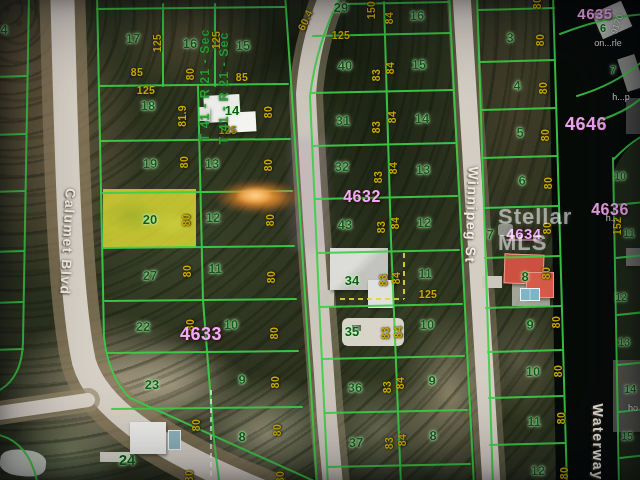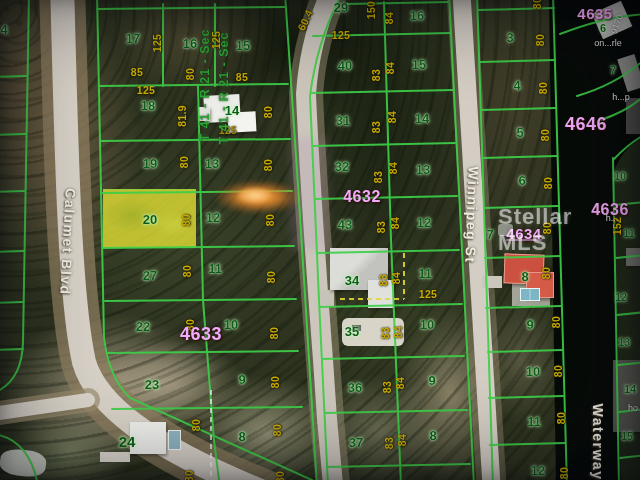--- a/index.html
+++ b/index.html
@@ -242,21 +242,21 @@
       <div class="lbl lot" style="left: 150px; top: 163px; transform: translate(-50%, -50%) rotate(0deg);">19</div>
       <div class="lbl lot" style="left: 212px; top: 163px; transform: translate(-50%, -50%) rotate(0deg);">13</div>
       <div class="lbl lot hl" style="left: 150px; top: 219px; transform: translate(-50%, -50%) rotate(0deg);">20</div>
       <div class="lbl lot" style="left: 213px; top: 217px; transform: translate(-50%, -50%) rotate(0deg);">12</div>
       <div class="lbl lot" style="left: 150px; top: 275px; transform: translate(-50%, -50%) rotate(0deg);">27</div>
       <div class="lbl lot" style="left: 215px; top: 268px; transform: translate(-50%, -50%) rotate(0deg);">11</div>
       <div class="lbl lot" style="left: 143px; top: 326px; transform: translate(-50%, -50%) rotate(0deg);">22</div>
       <div class="lbl lot" style="left: 231px; top: 324px; transform: translate(-50%, -50%) rotate(0deg);">10</div>
       <div class="lbl lot" style="left: 152px; top: 384px; transform: translate(-50%, -50%) rotate(0deg);">23</div>
       <div class="lbl lot" style="left: 242px; top: 379px; transform: translate(-50%, -50%) rotate(0deg);">9</div>
-      <div class="lbl lot" style="left: 127px; top: 441px; transform: translate(-50%, -50%) rotate(0deg); font-size: 15px;">24</div>
+      <div class="lbl lot" style="left: 127px; top: 459px; transform: translate(-50%, -50%) rotate(0deg); font-size: 15px;">24</div>
       <div class="lbl lot" style="left: 242px; top: 436px; transform: translate(-50%, -50%) rotate(0deg);">8</div>
       <div class="lbl lot" style="left: 341px; top: 7px; transform: translate(-50%, -50%) rotate(0deg);">29</div>
       <div class="lbl lot" style="left: 417px; top: 15px; transform: translate(-50%, -50%) rotate(0deg);">16</div>
       <div class="lbl lot" style="left: 345px; top: 65px; transform: translate(-50%, -50%) rotate(0deg);">40</div>
       <div class="lbl lot" style="left: 419px; top: 64px; transform: translate(-50%, -50%) rotate(0deg);">15</div>
       <div class="lbl lot" style="left: 343px; top: 120px; transform: translate(-50%, -50%) rotate(0deg);">31</div>
       <div class="lbl lot" style="left: 422px; top: 118px; transform: translate(-50%, -50%) rotate(0deg);">14</div>
       <div class="lbl lot" style="left: 342px; top: 166px; transform: translate(-50%, -50%) rotate(0deg);">32</div>
       <div class="lbl lot" style="left: 423px; top: 169px; transform: translate(-50%, -50%) rotate(0deg);">13</div>
       <div class="lbl lot" style="left: 345px; top: 224px; transform: translate(-50%, -50%) rotate(0deg);">43</div>

